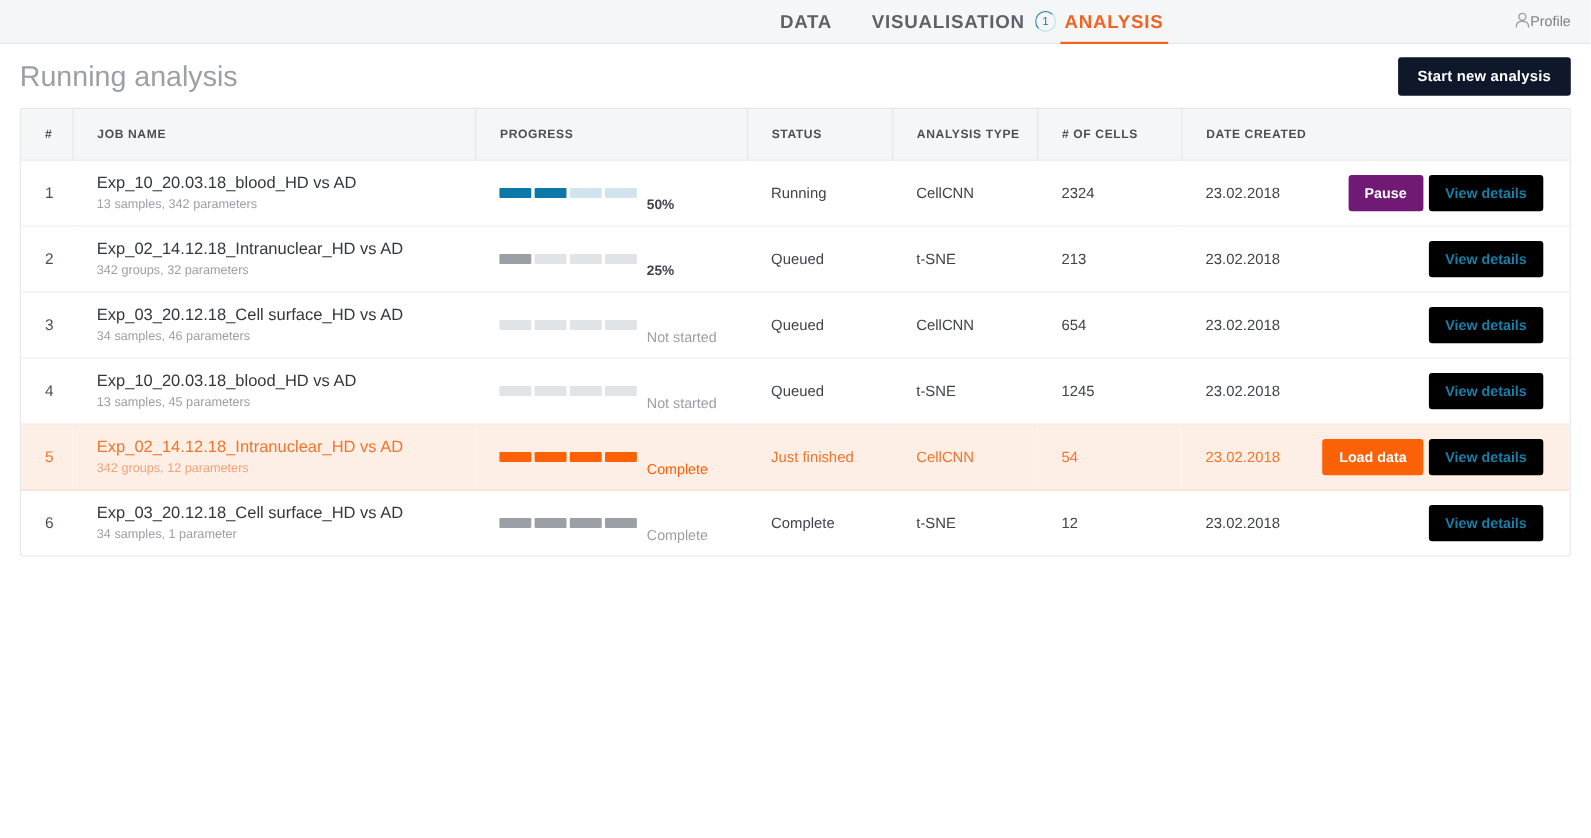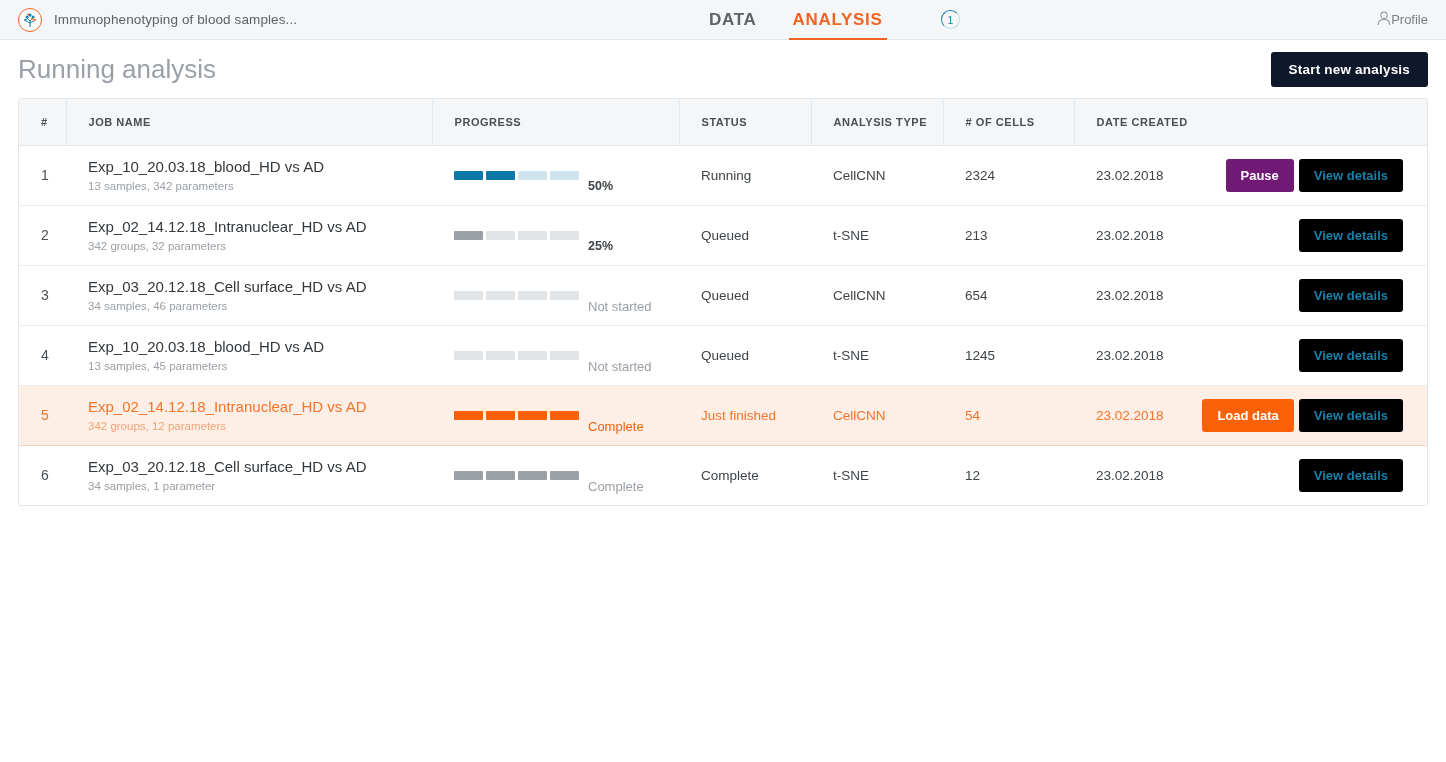--- a/index.html
+++ b/index.html
@@ -224,39 +224,24 @@
   tr.row-hl td { color: #f2752b; }
   tr.row-hl .job-name { color: #f2752b; }
   tr.row-hl .job-meta { color: #f0a479; }
   tr.row-hl.top-edge { border-top: 1px solid #f6d3bc; }
   tr.row-hl { border-bottom: 1px solid #f6d3bc; }
 </style>
 </head>
 <body>
 
 <div class="topbar">
-  <div class="brand">
-    <span class="logo-mark">
-      <svg width="16" height="16" viewBox="0 0 16 16">
-        <path d="M8 15 L8 8" stroke="#1a7fa8" stroke-width="1.2" fill="none"></path>
-        <path d="M8 9 L5 6 M8 9 L11 6 M8 11 L4 9 M8 11 L12 9" stroke="#1a7fa8" stroke-width="0.9" fill="none"></path>
-        <circle cx="5" cy="5" r="1.5" fill="#1a7fa8"></circle>
-        <circle cx="11" cy="5" r="1.5" fill="#1a7fa8"></circle>
-        <circle cx="8" cy="3" r="1.6" fill="#1a7fa8"></circle>
-        <circle cx="3.4" cy="8" r="1.2" fill="#1a7fa8"></circle>
-        <circle cx="12.6" cy="8" r="1.2" fill="#f26322"></circle>
-        <circle cx="6" cy="2.4" r="1" fill="#f26322"></circle>
-        <circle cx="10" cy="7" r="1" fill="#f26322"></circle>
-      </svg>
-    </span>
-    <span class="brand-title">Immunophenotyping of blood samples...</span>
-  </div>
 
   <div class="nav">
     <div class="nav-item">DATA</div>
+    <div class="nav-item">VISUALISATION</div>
     <div class="nav-item active">ANALYSIS</div>
   </div>
   <div class="nav-badge nav-badge-offset">1</div>
 
   <div class="profile">
     <span>
       <svg width="14" height="15" viewBox="0 0 14 15">
         <circle cx="7" cy="4.3" r="3.2" stroke="#9aa0a6" stroke-width="1.2" fill="none"></circle>
         <path d="M1.3 14 C1.3 9.9 4 8.3 7 8.3 C10 8.3 12.7 9.9 12.7 14" stroke="#9aa0a6" stroke-width="1.2" fill="none"></path>
       </svg>

